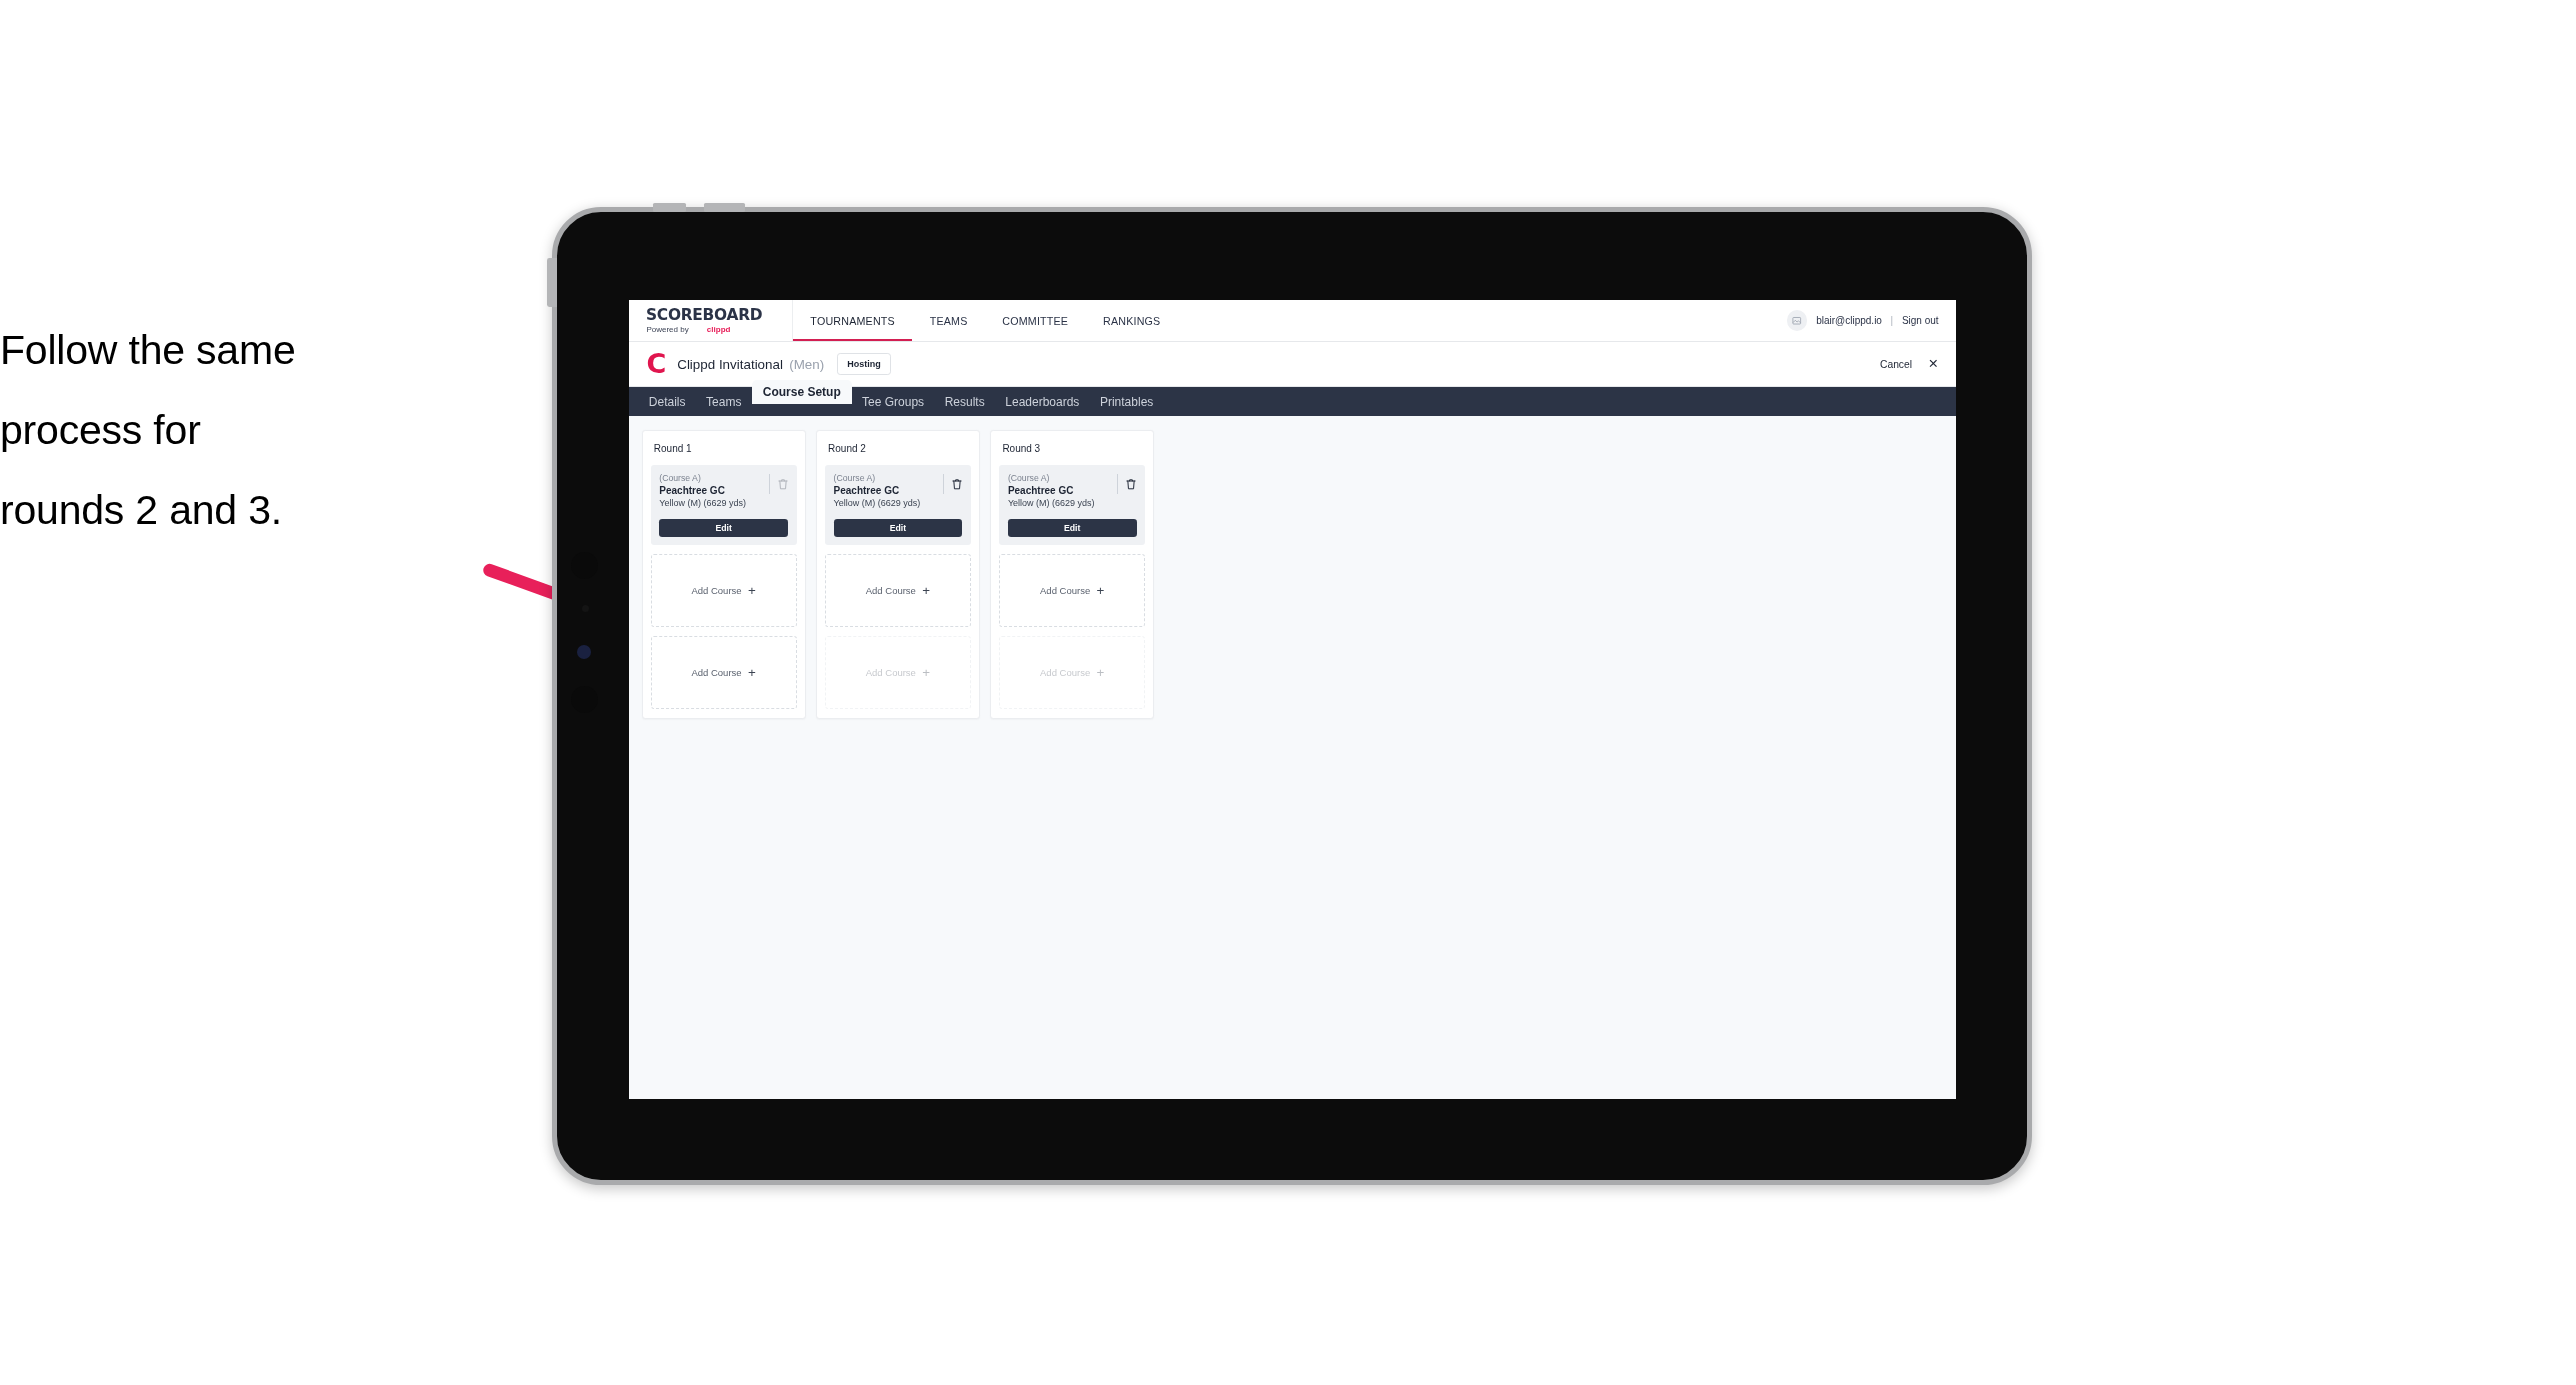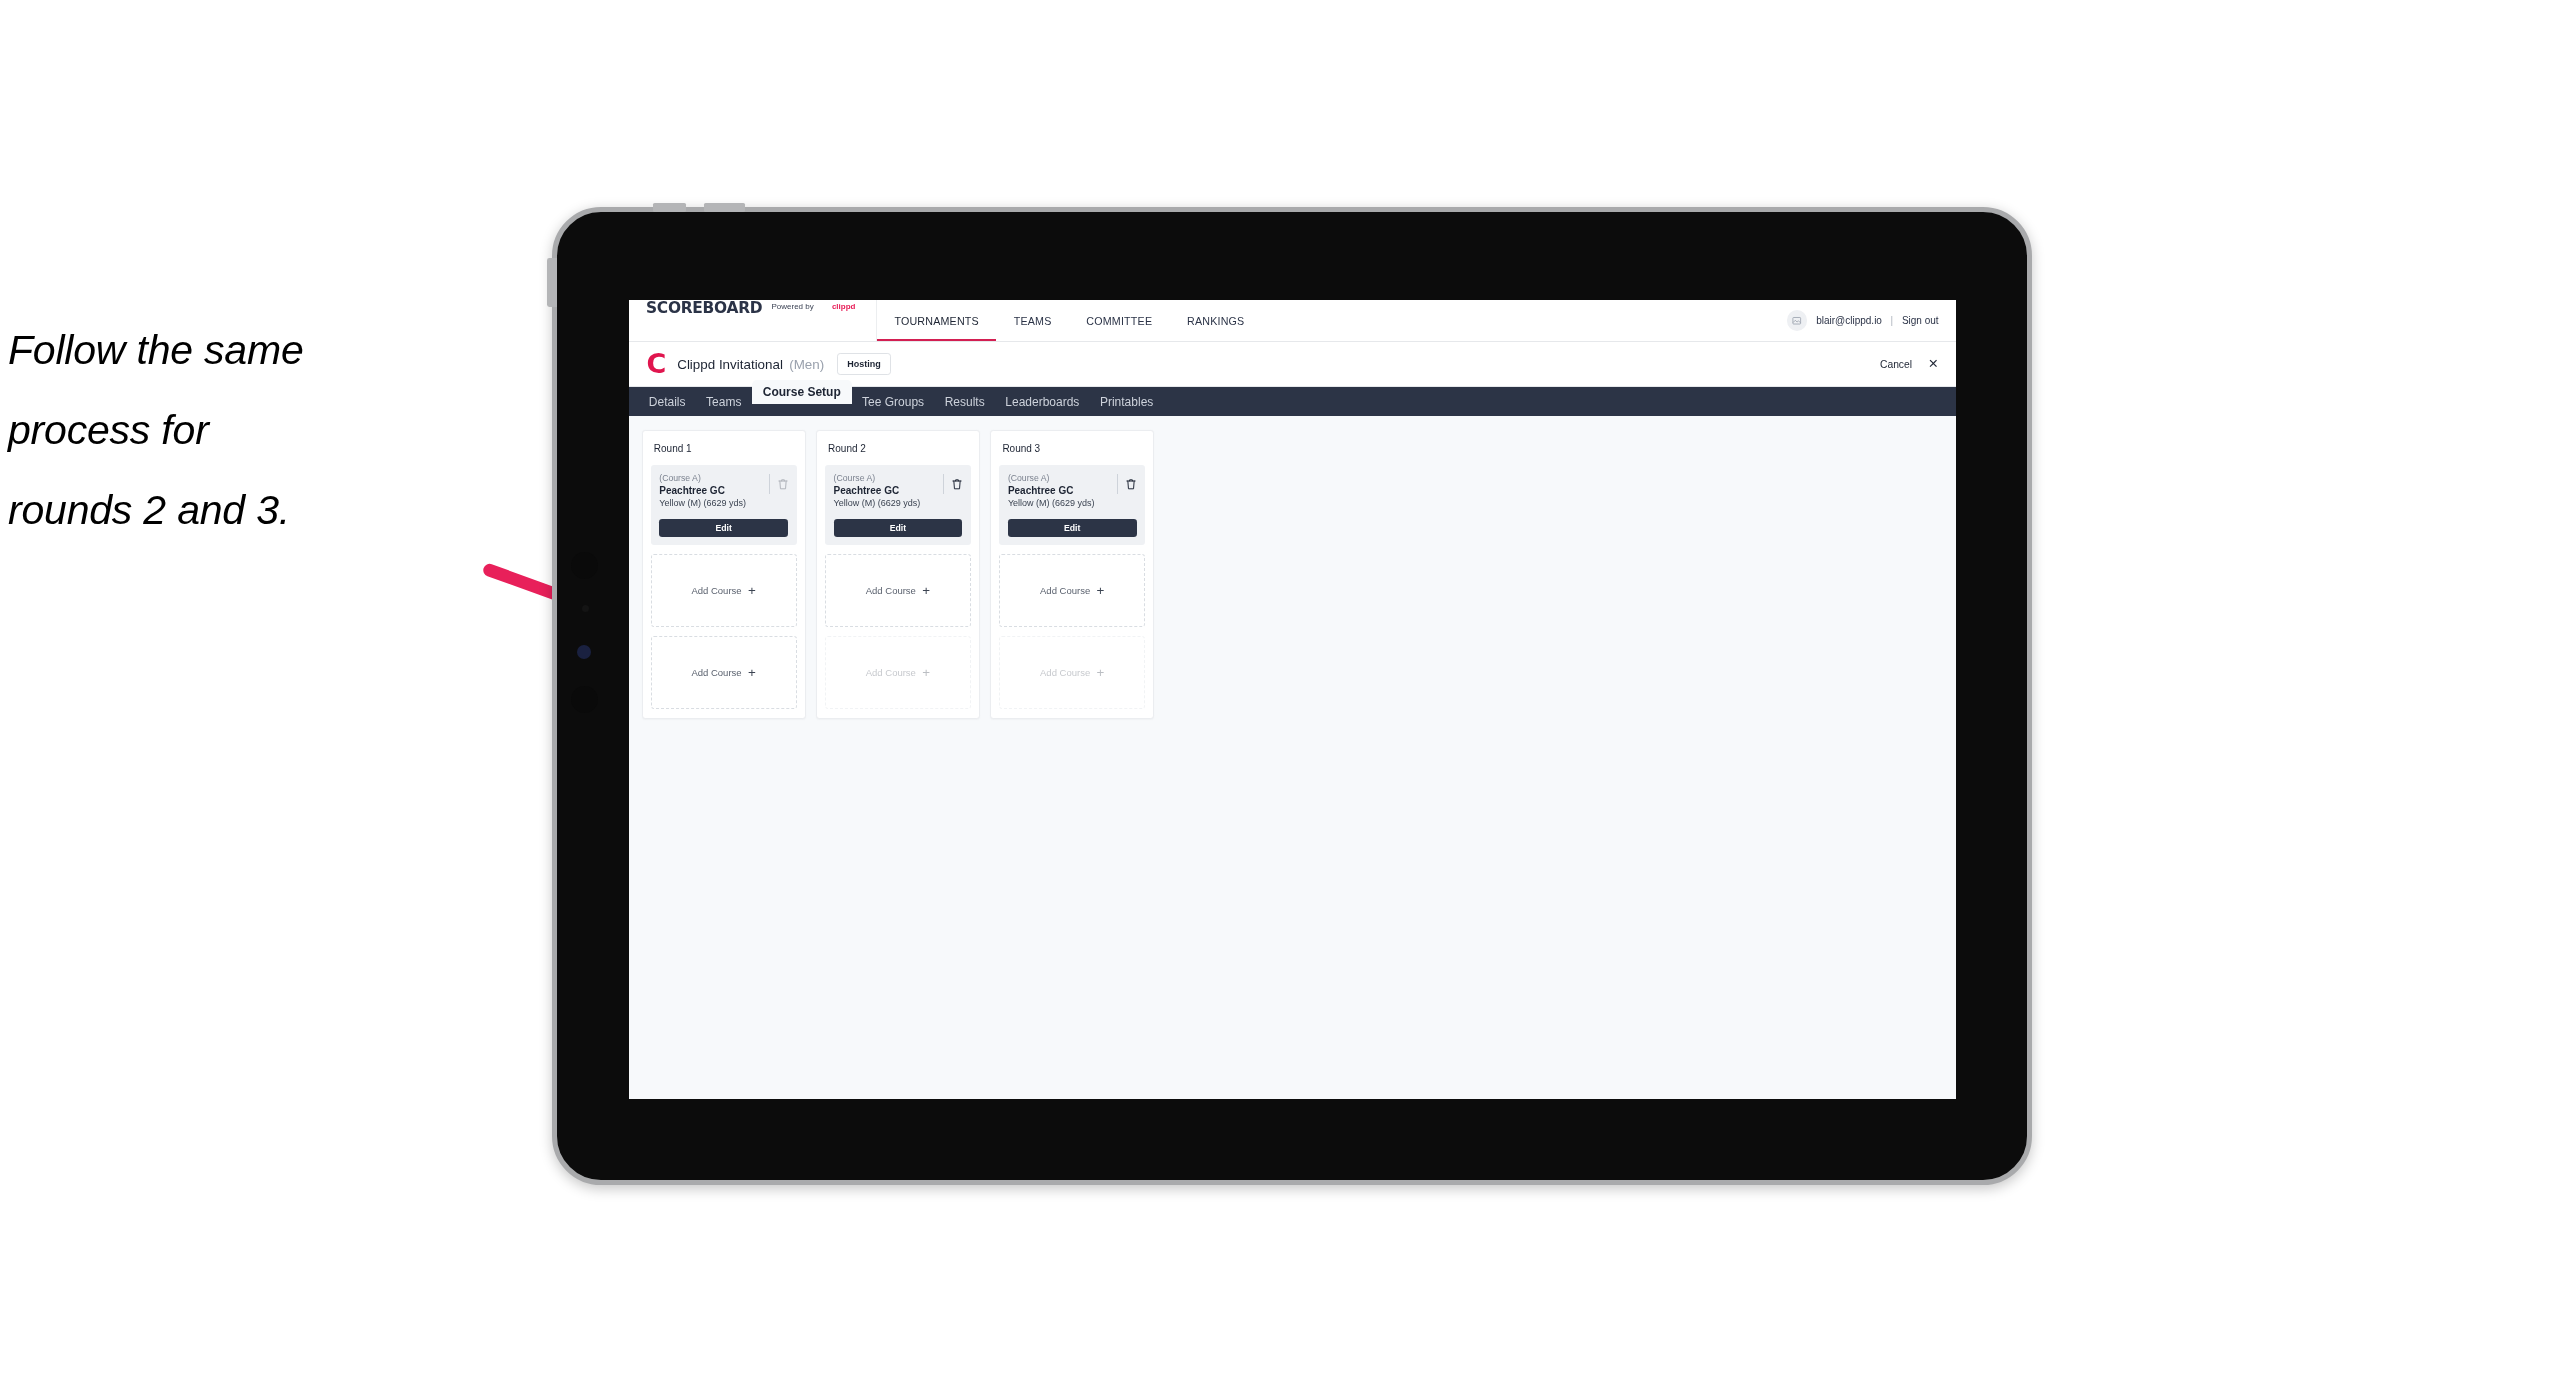--- a/index.html
+++ b/index.html
@@ -7,27 +7,26 @@
     width: 2576px; height: 1386px;
     background: #ffffff;
     font-family: "Liberation Sans", sans-serif;
     overflow: hidden;
   }
   #stage { position: relative; width: 2576px; height: 1386px; background:#fff; }
 
   
   #annotation {
     position: absolute;
-    left: 8px; top: 310px;
+    left: 0; top: 310px;
     width: 505px;
     font-size: 41px;
     line-height: 80px;
     color: #000;
     letter-spacing: -0.2px;
-    font-style: italic;
   }
   #annotation .ln { display:block; white-space: nowrap; }
   #annotation b { font-weight: 700; }
 
   
   #arrow { position:absolute; left:0; top:0; width:2576px; height:1386px; pointer-events:none; }
 
   
   #tablet {
     position: absolute;
@@ -63,21 +62,21 @@
     background: #f7f9fb;
     overflow: hidden;
   }
 
   
   #topnav {
     height: 42px; background:#ffffff; border-bottom:0.8px solid #e6e8eb;
     display:flex; align-items:stretch; position:relative;
   }
   #brand {
-    display:flex; justify-content:center;
+    display:flex; flex-direction:column; justify-content:center;
     padding: 0 20.5px 0 17.4px; min-width: 123px;
     border-right:0.8px solid #eceef0;
   }
   #brand .wordmark {
     font-family:"DejaVu Sans", sans-serif;
     font-size: 16.6px; font-weight:700; letter-spacing:-0.3px;
     color:#2b3347; line-height: 16.6px;
     transform: scaleX(0.93); transform-origin:left center;
   }
   #brand .tagline {

